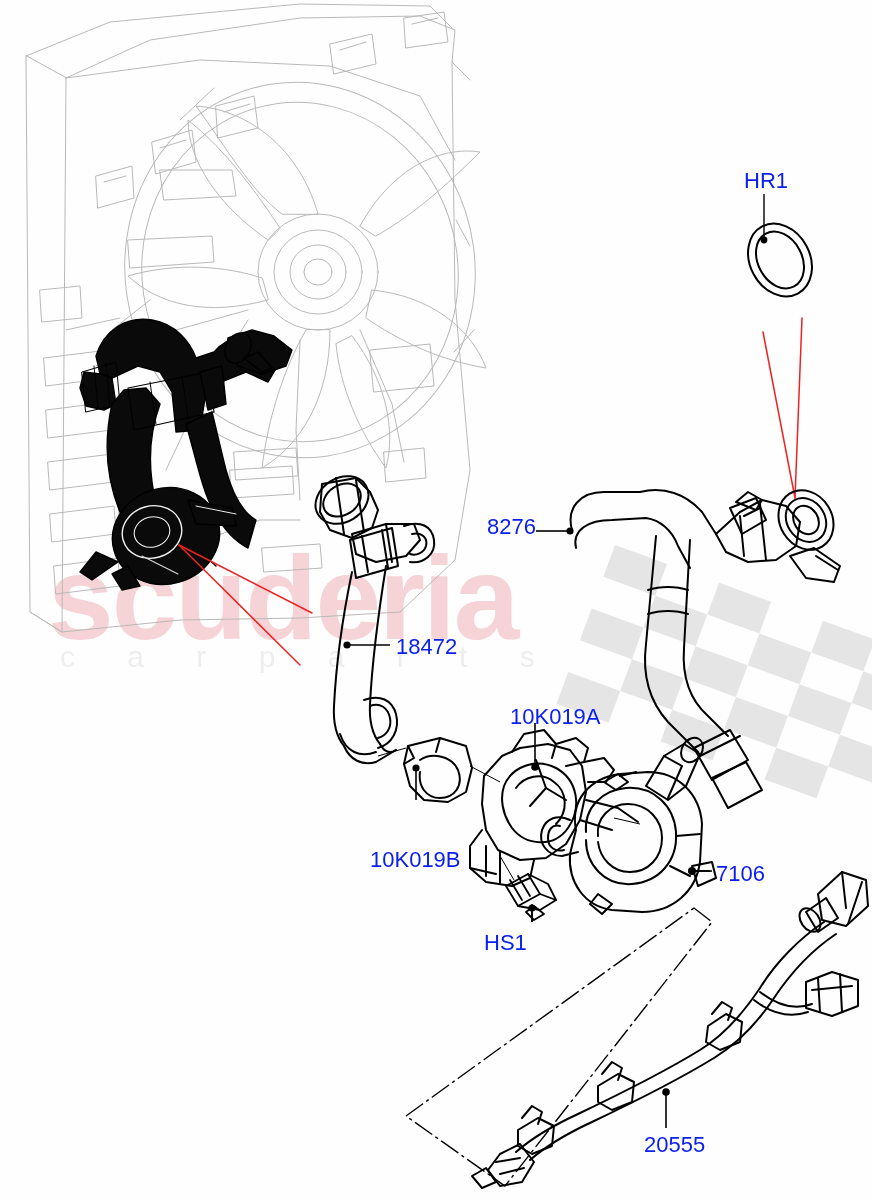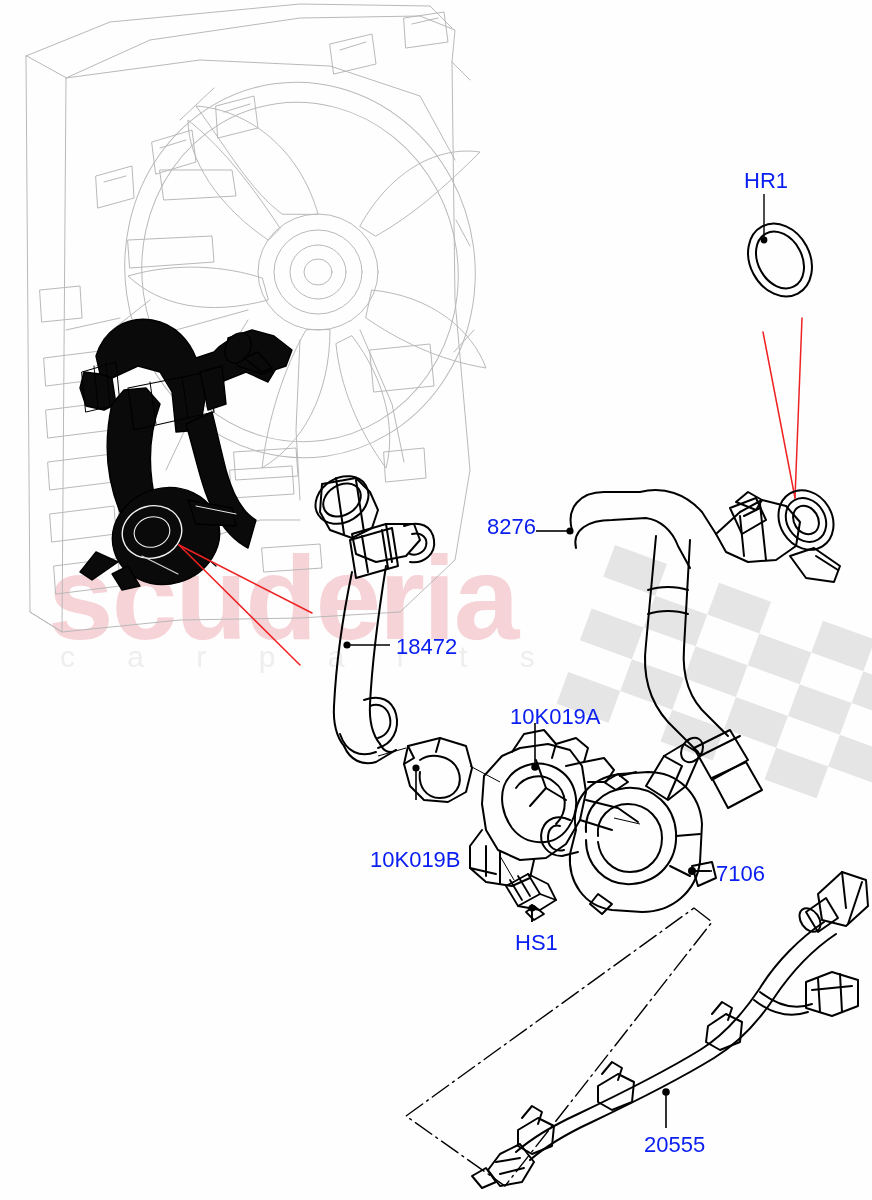--- a/index.html
+++ b/index.html
@@ -382,17 +382,17 @@
       <path d="M666 1094 L666 1128"></path>
     </g>
     <circle cx="666" cy="1092" r="3.8" fill="#000"></circle>
   </svg>
 
   <div class="lbl" style="left:744px;top:168px;">HR1</div>
   <div class="lbl" style="left:487px;top:514px;">8276</div>
   <div class="lbl" style="left:396px;top:634px;">18472</div>
   <div class="lbl" style="left:497px;top:704px;margin-left:13px;">10K019A</div>
   <div class="lbl" style="left:370px;top:817px;margin-top:30px;">10K019B</div>
-  <div class="lbl" style="left:515px;top:930px;">HS1</div>
+  <div class="lbl" style="left:484px;top:930px;">HS1</div>
   <div class="lbl" style="left:716px;top:861px;">7106</div>
   <div class="lbl" style="left:644px;top:1132px;">20555</div>
 
 </div>
 
 </body></html>

